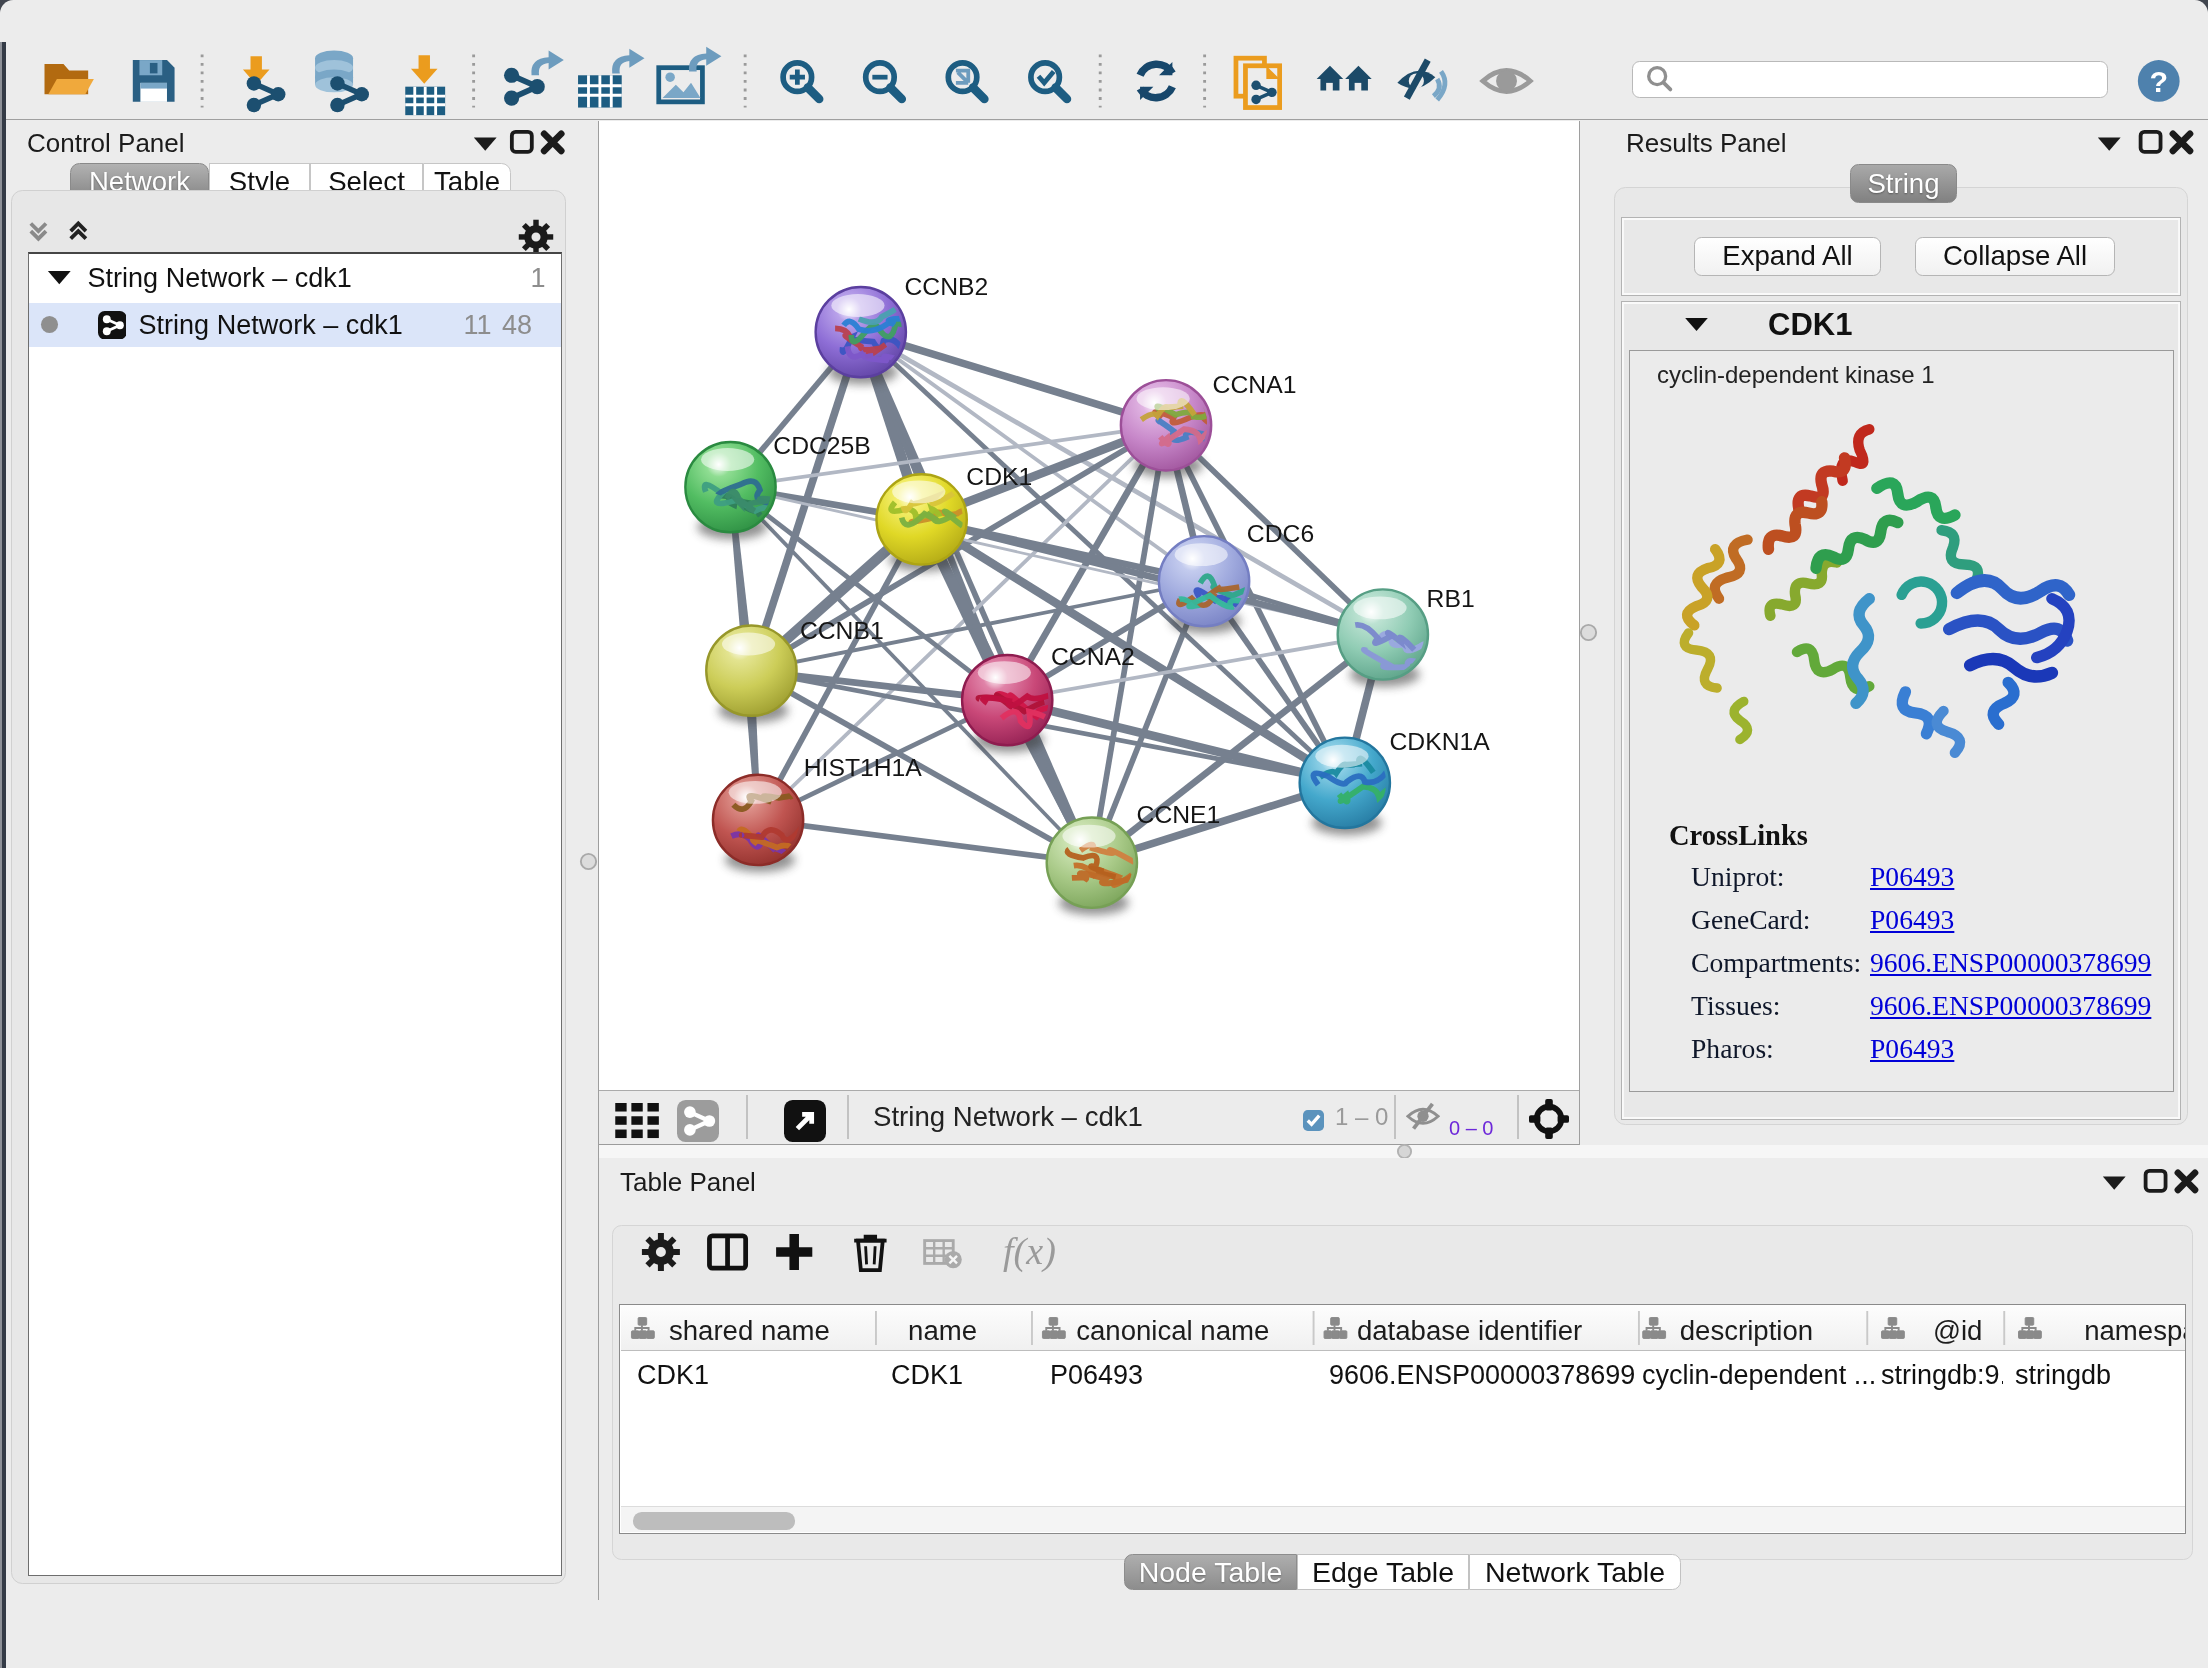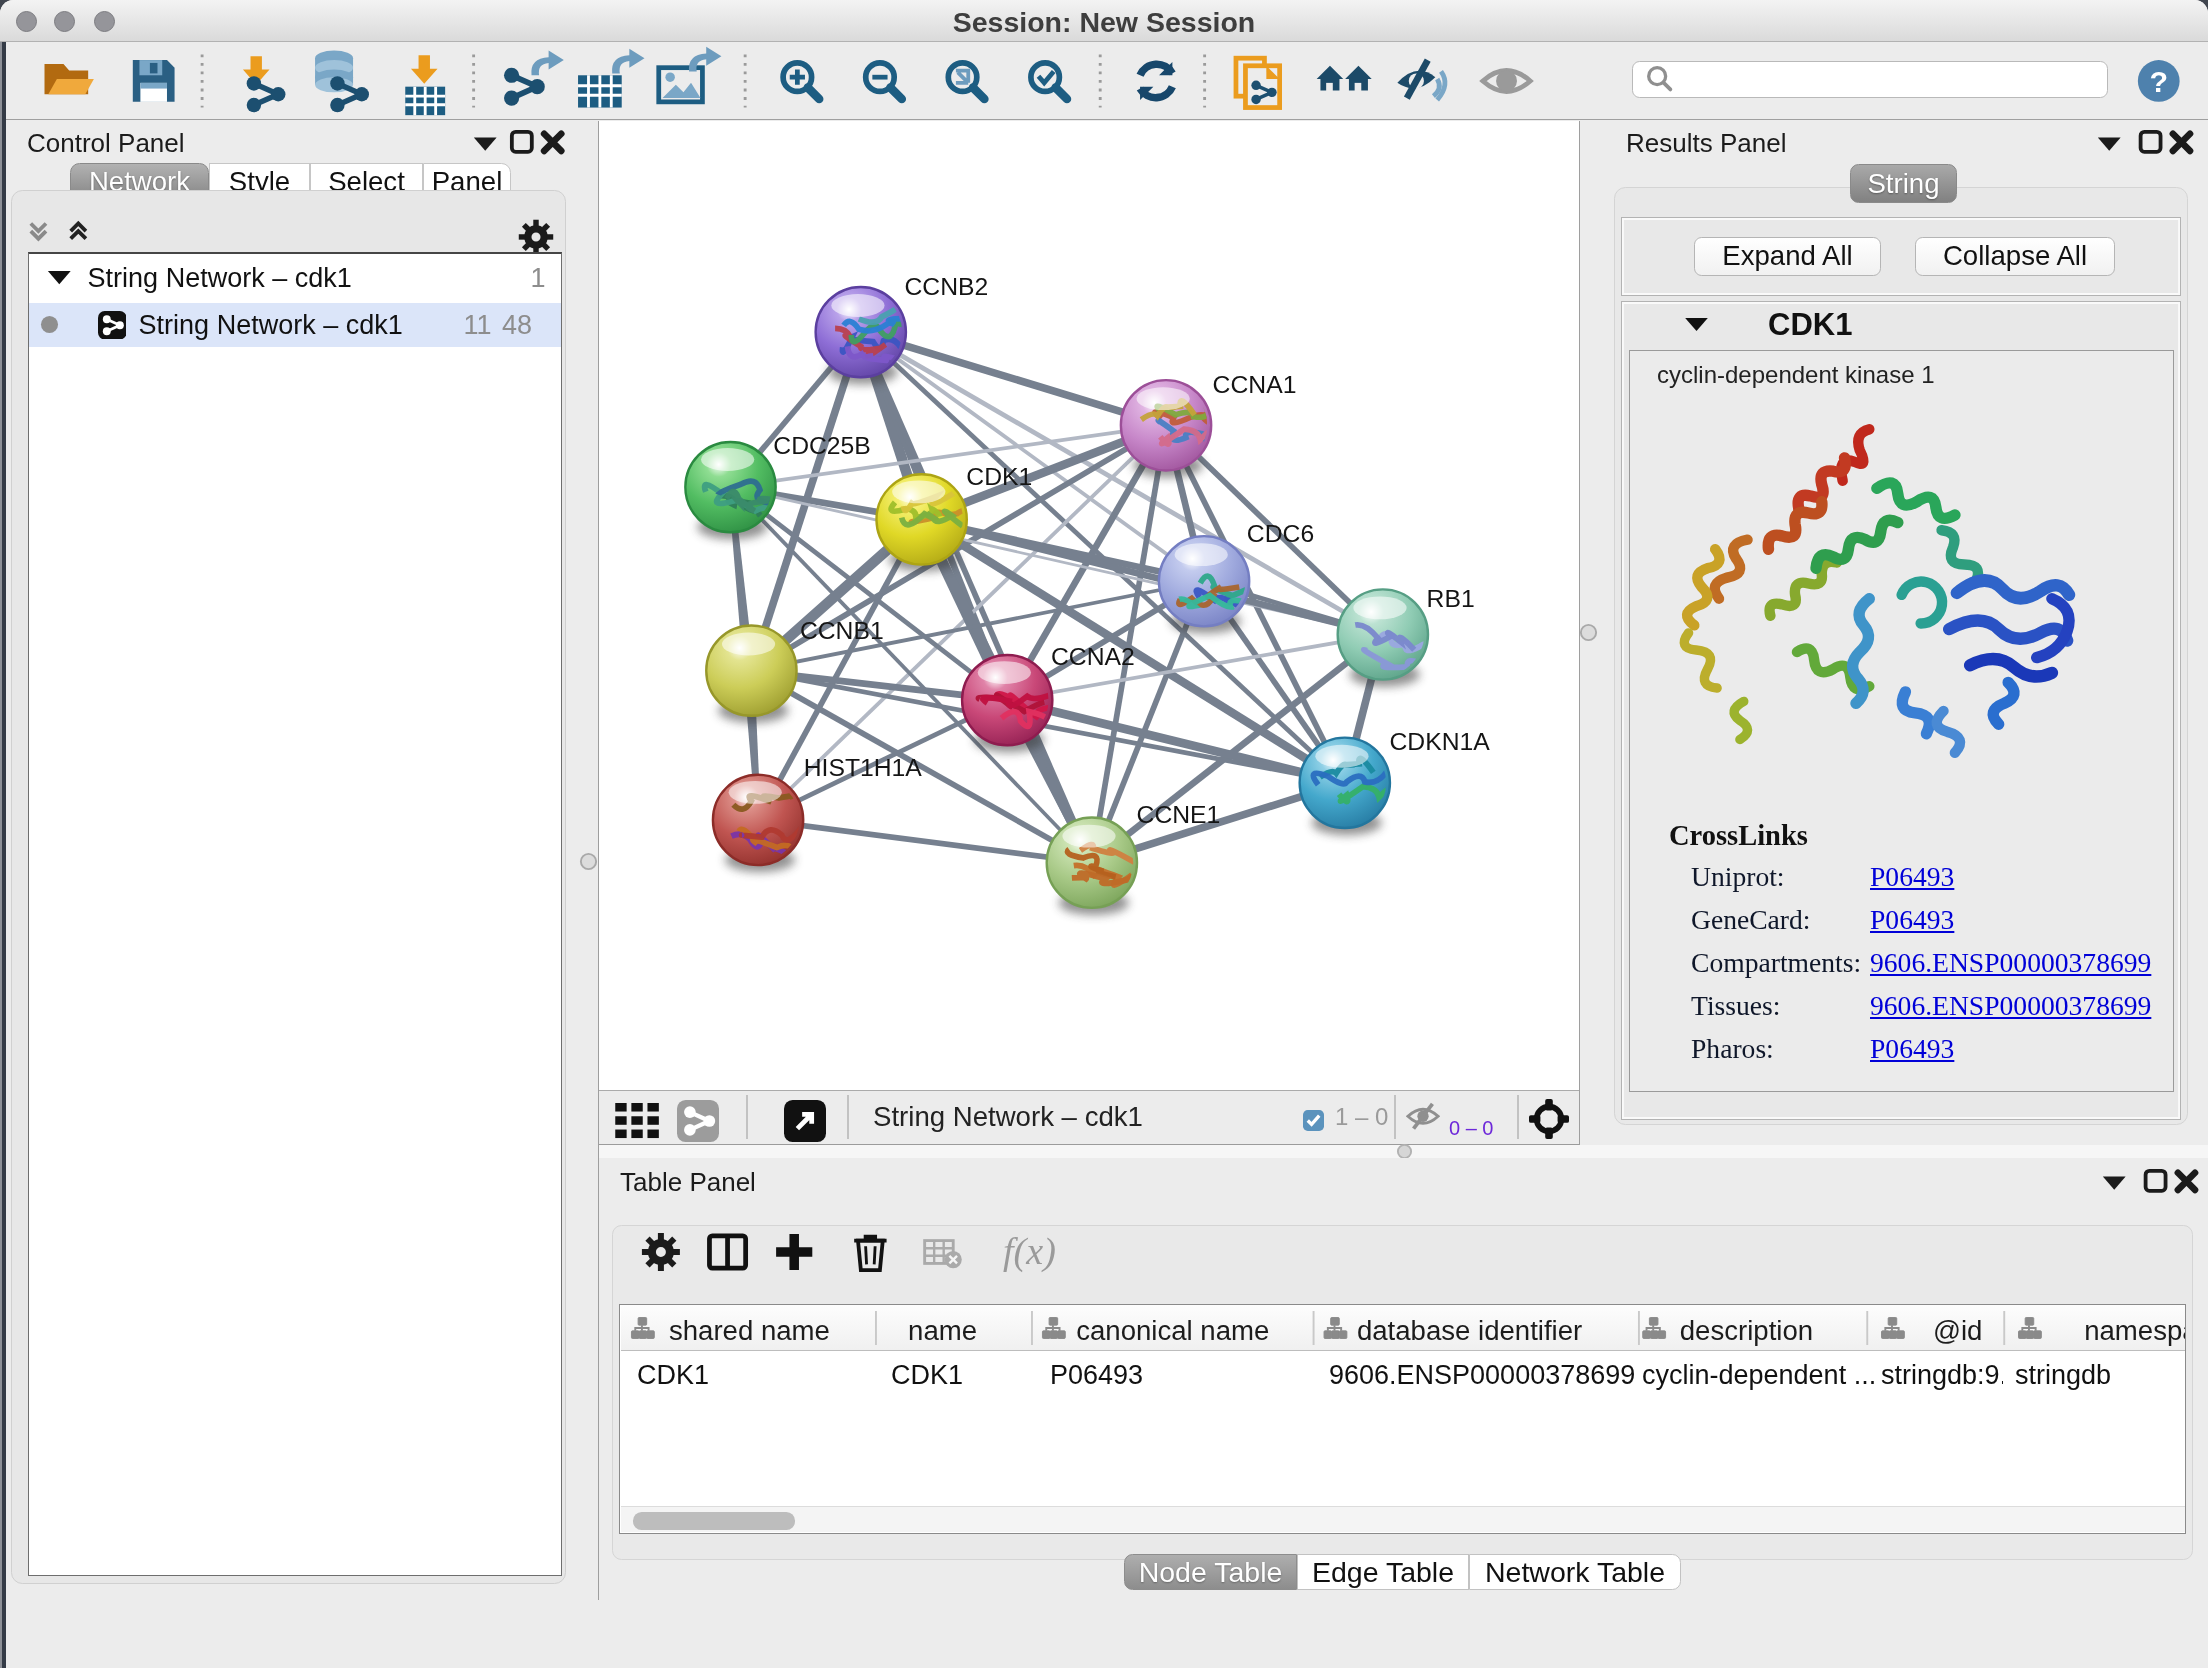--- a/index.html
+++ b/index.html
@@ -23,26 +23,20 @@
 #hsplit{position:absolute;left:599px;top:1145px;width:1609px;height:13.3px;background:#f6f6f6}
 #tpanel{position:absolute;left:599px;top:1158px;width:1609px;height:441px;background:#ececec}
 #sbar{position:absolute;left:0px;top:1600px;width:2208px;height:68px;background:#e9e9e9;border-top:1.9px solid #c6c6c6}
 .btn{background:linear-gradient(#ffffff,#f1f1f1);border:1.9px solid #b5b5b5;border-radius:7.6px}
 .row2{position:absolute;left:0;right:0;top:49px;height:44px;background:#dbe5f9}
 .seg{position:absolute;top:0;height:100%;font-size:28.5px;display:flex;align-items:center;justify-content:center;background:#fff;color:#111;border:1px solid #c2c2c2}
 .segsel{background:linear-gradient(#aeaeae,#8d8d8d);color:#fff;border-color:#8d8d8d;text-shadow:0 1px 1.9px rgba(0,0,0,.3)}
 </style></head>
 <body>
 <div id="win">
-<div id="titlebar">
- <div class="light" style="left:16px"></div>
- <div class="light" style="left:54px"></div>
- <div class="light" style="left:94px"></div>
- <div id="title">Session: New Session</div>
-</div>
 
 <div id="toolbar">
 <svg width="2208" height="75" viewBox="0 0 2322 79">
 <defs>
 <g id="shr">
             <path d="M16 0 L-11 -12 M16 0 L-11 12" stroke="#1c4f70" stroke-width="6" fill="none"></path>
             <circle cx="16" cy="0" r="8" fill="#1c4f70"></circle>
             <circle cx="-11" cy="-12" r="8" fill="#1c4f70"></circle>
             <circle cx="-11" cy="12" r="8" fill="#1c4f70"></circle>
           </g>
@@ -225,21 +219,21 @@
 <div id="cpanel">
  <div style="position:absolute;left:27px;top:0;height:42px;line-height:44px" class="ptitle">Control Panel</div>
  <svg class="abs" style="left:466px;top:7.6px" width="124" height="28.5" viewBox="0 0 130 30">
   <path d="M8 9 L32 9 L20 23 Z" fill="#1b1b1b"></path>
   <rect x="48" y="3" width="21" height="21" rx="4" fill="none" stroke="#1b1b1b" stroke-width="4"></rect>
   <path d="M82 5 L100 23 M100 5 L82 23" stroke="#1b1b1b" stroke-width="7" stroke-linecap="round"></path>
  </svg>
  <div class="tab tabsel" style="left:70px;top:42px;width:139px;height:38px;line-height:36px;border-radius:9.5px">Network</div>
  <div class="tab" style="left:209px;top:42px;width:101px;height:38px;line-height:36px">Style</div>
  <div class="tab" style="left:310px;top:42px;width:113px;height:38px;line-height:36px">Select</div>
- <div class="tab" style="left:423px;top:42px;width:88px;height:38px;line-height:36px;border-radius:0 9.5px 0 0">Panel</div>
+ <div class="tab" style="left:423px;top:42px;width:88px;height:38px;line-height:36px;border-radius:0 9.5px 0 0">Table</div>
  <div id="cbox" style="position:absolute;left:11.4px;top:69px;width:555px;height:1394px;background:#e7e7e7;border:1px solid #d0d0d0;border-radius:11.4px"></div>
  <svg class="abs" style="left:27px;top:91px" width="76" height="42" viewBox="0 0 80 44">
   <g stroke="#8a8a8a" stroke-width="4" fill="none">
           <path d="M4 12 L12 20 L20 12"></path>
           <path d="M4 20 L12 28 L20 20"></path>
         </g>
   <g stroke="#222" stroke-width="4" fill="none">
           <path d="M46 20 L54 12 L62 20"></path>
           <path d="M46 28 L54 20 L62 28"></path>
         </g>

